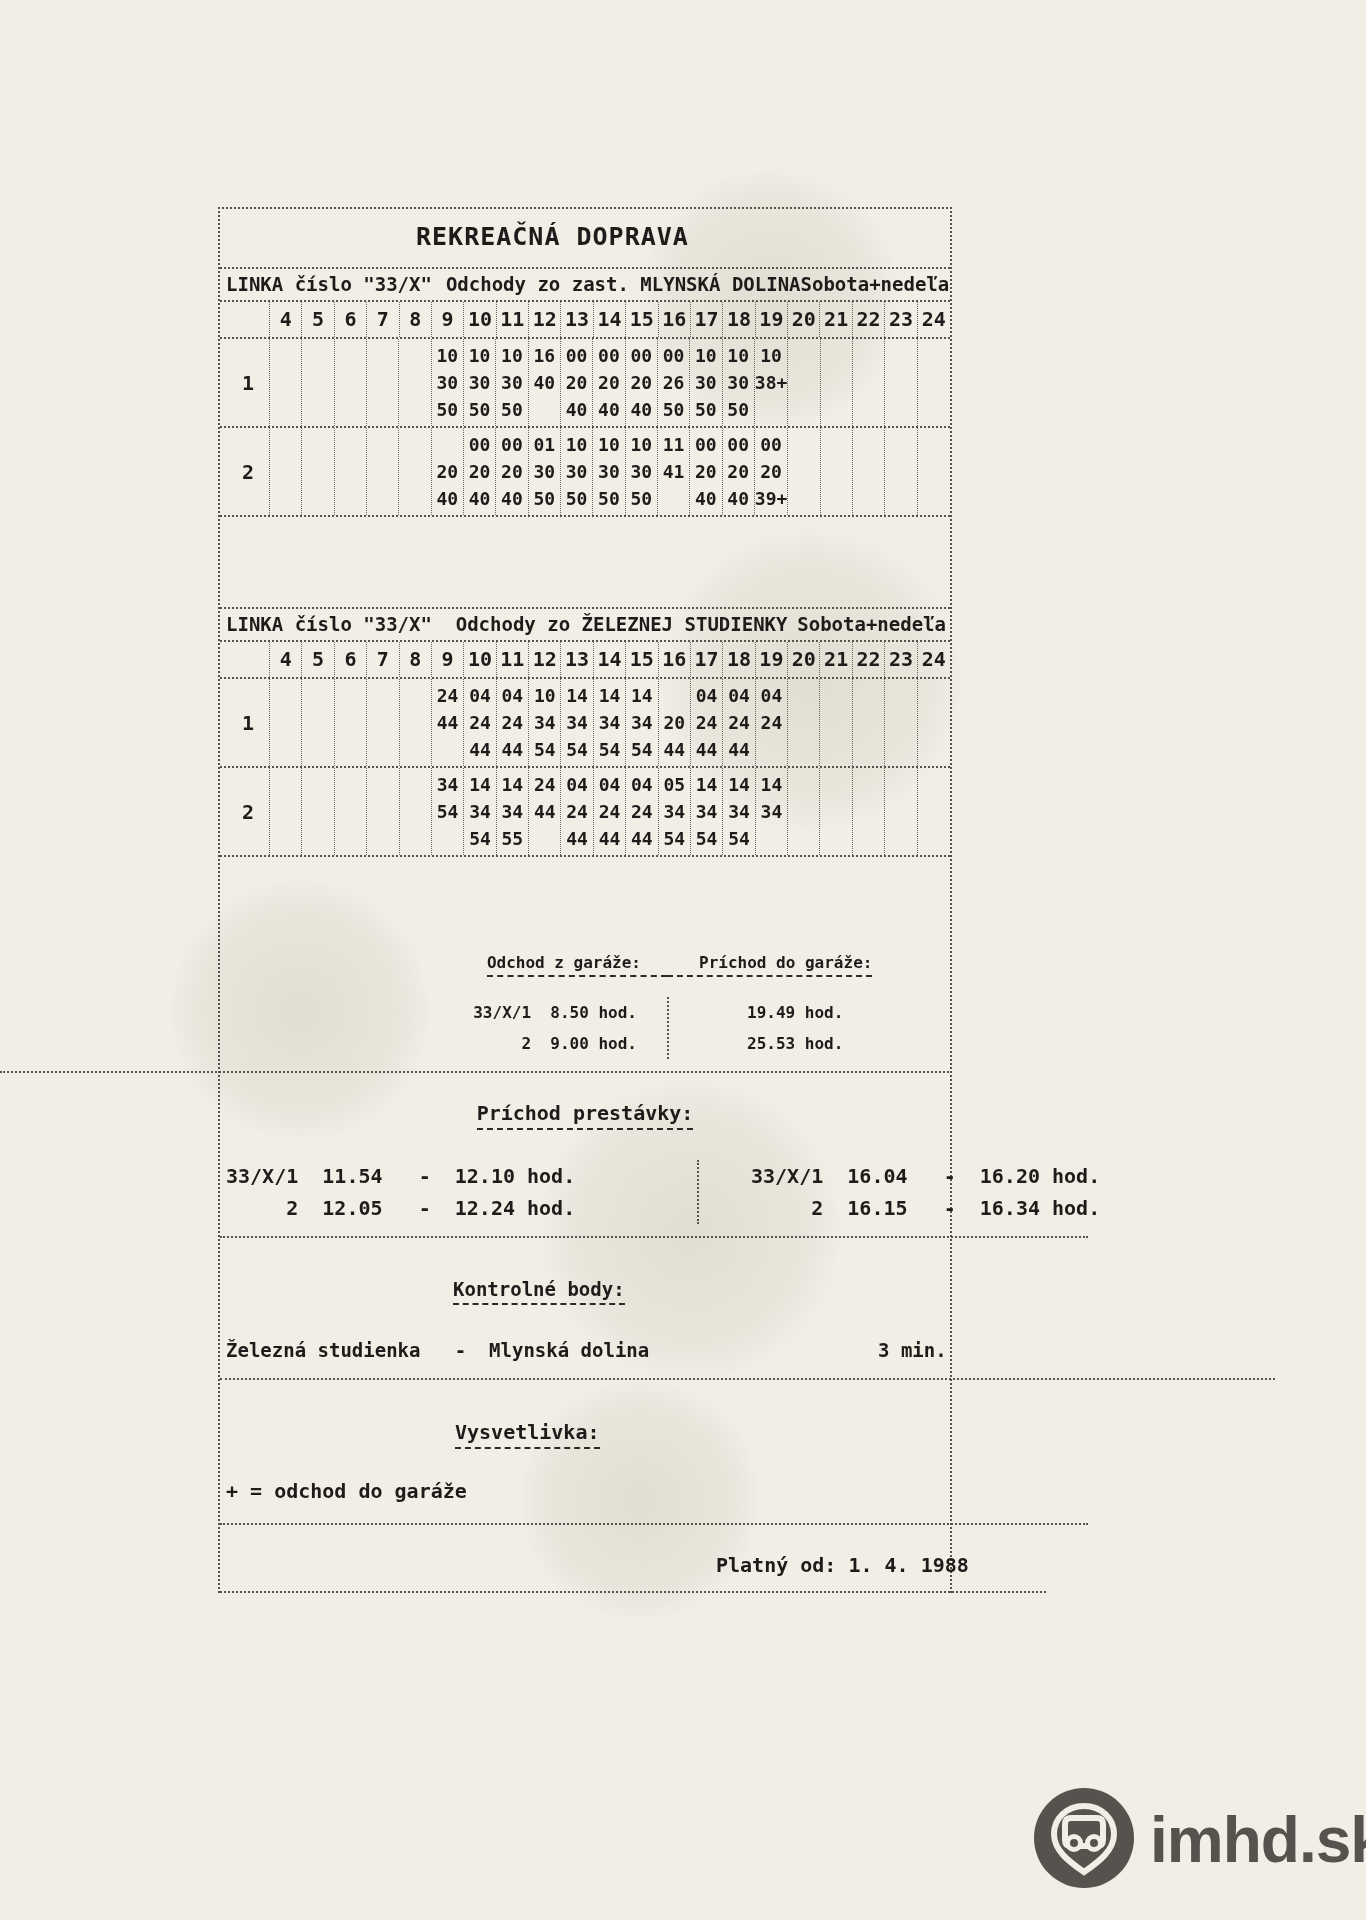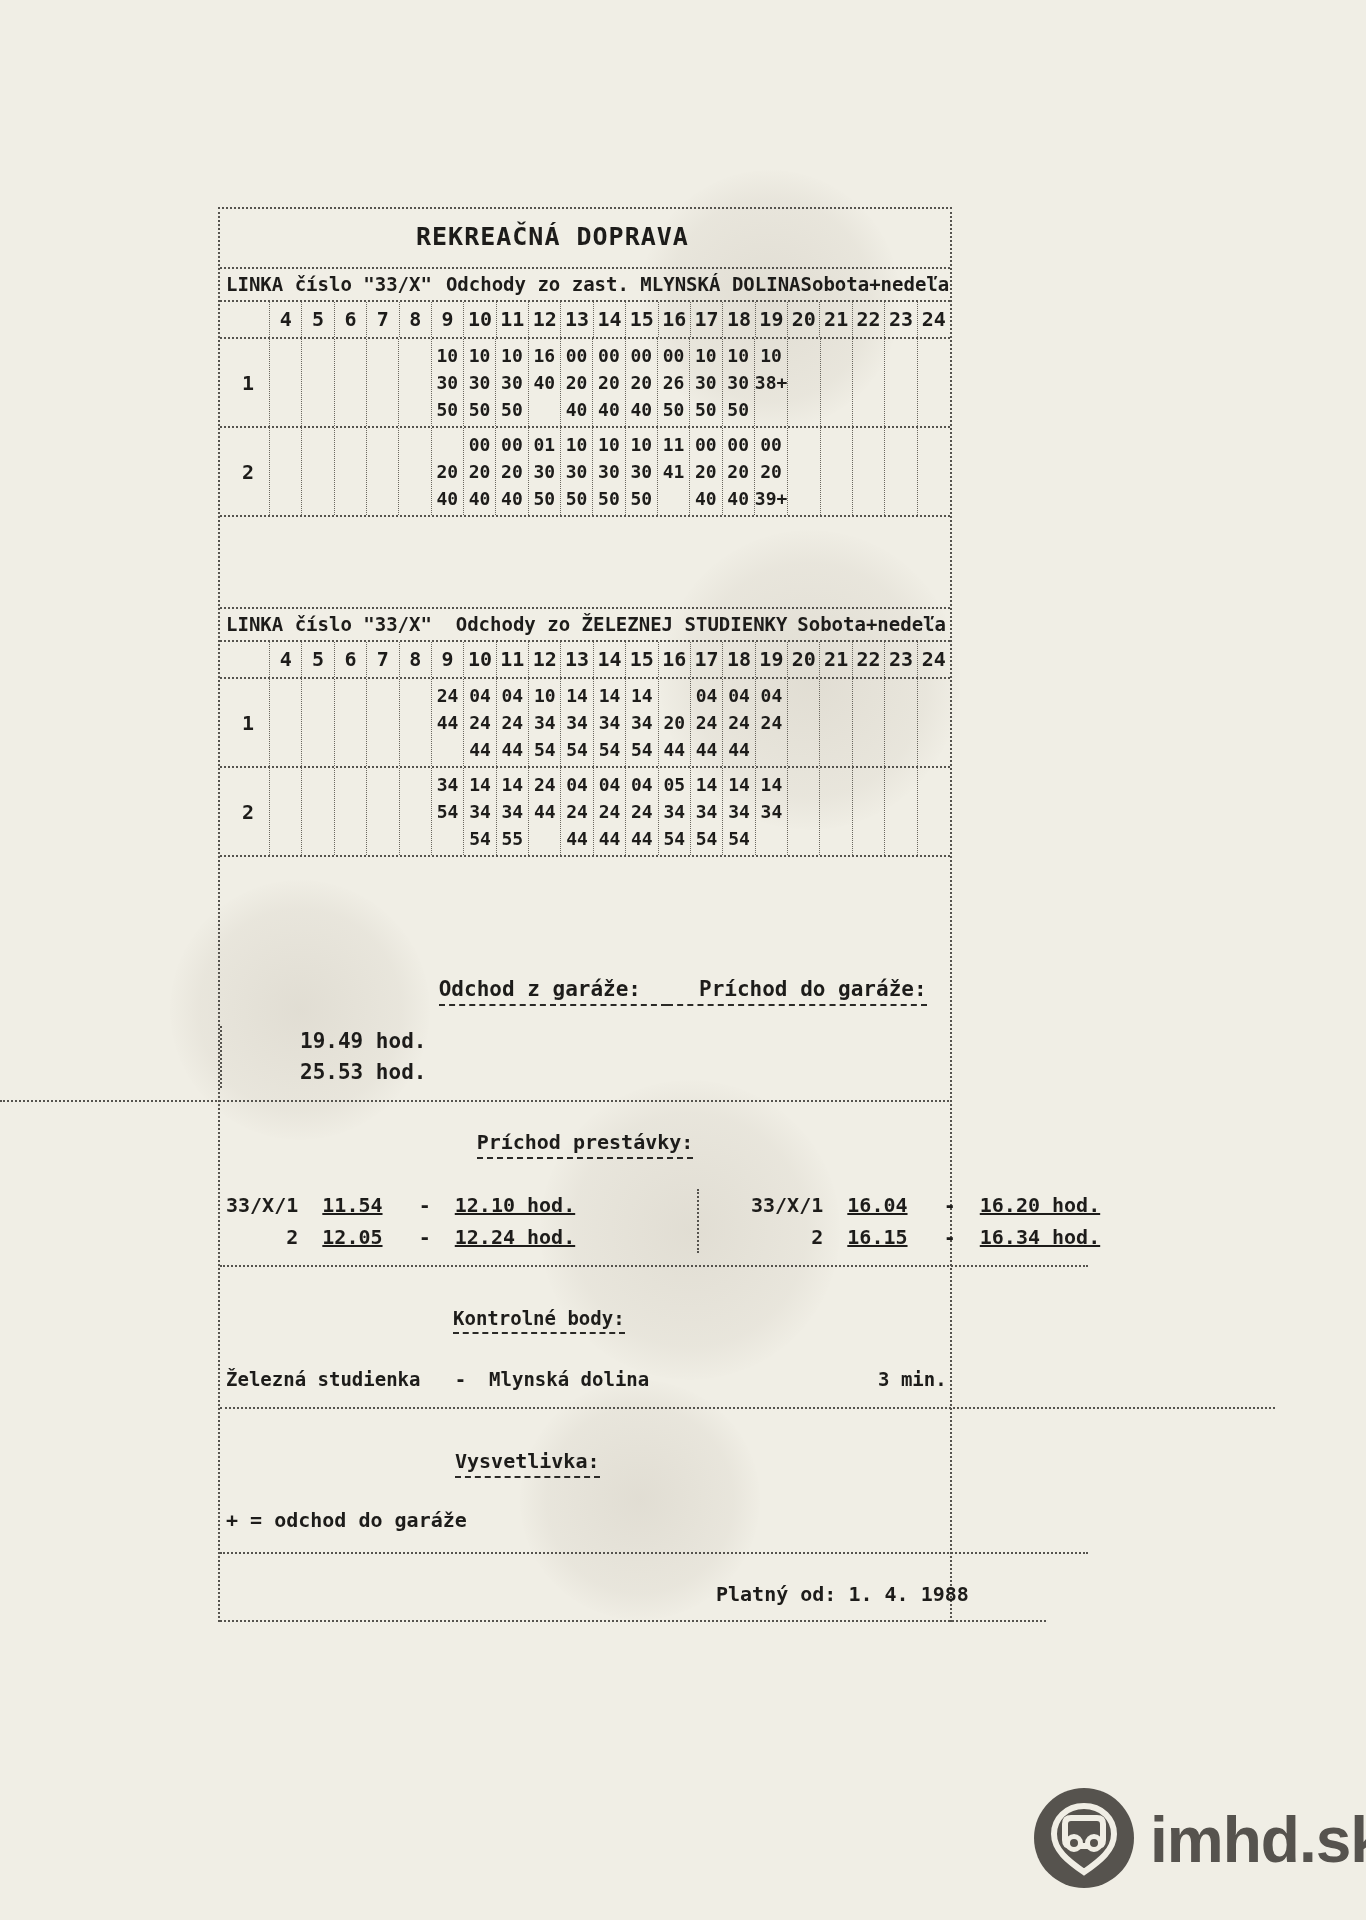--- a/index.html
+++ b/index.html
@@ -65,34 +65,34 @@
   }
   .tt-min {
     height:27px; line-height:27px; text-align:center;
     font-size:18px; font-weight:bold; white-space:nowrap;
   }
   
   .uline { border-bottom:2px dashed #2b2a27; padding-bottom:3px; }
   .veh { display:inline-block; width:6ch; text-align:right; }
   .dotsep { border-bottom:2px dotted #55534e; height:0; }
 
-  .garage { margin-top:120px; font-size:21px; font-weight:bold; }
+  .garage { margin-top:96px; font-size:16px; font-weight:bold; }
   .garage-heads { display:grid; grid-template-columns:447px 1fr; }
   .garage-heads .h1 { justify-self:end; padding-right:26px; }
   .garage-heads .h2 { justify-self:start; padding-left:32px; }
   .garage-body { display:grid; grid-template-columns:447px 1fr; margin-top:20px; }
   .garage-col.left { text-align:right; padding-right:30px; }
   .garage-col.right { border-left:2px dotted #55534e; padding-left:78px; }
   .garage-col div { line-height:31px; white-space:nowrap; }
   .garage-sep { margin-left:-220px; width:952px; margin-top:12px; }
 
   .breaks { margin-top:28px; font-size:20px; font-weight:bold; }
   .breaks-heading { width:max-content; margin:0 auto; padding-bottom:3px;
                     border-bottom:2px dashed #2b2a27; }
-  .breaks-body { display:grid; grid-template-columns:477px 1fr; width:872px; margin-top:30px;text-decoration:underline; }
+  .breaks-body { display:grid; grid-template-columns:477px 1fr; width:872px; margin-top:30px; }
   .breaks-col { white-space:nowrap; }
   .breaks-col.left { padding-left:6px; }
   .breaks-col.right { border-left:2px dotted #55534e; padding-left:52px; }
   .breaks-col div { line-height:32px; }
   .bdash { display:inline-block; margin:0 2ch 0 3ch; }
   .bfrom { margin-left:2ch; }
   .breaks-sep { width:868px; margin-top:12px; }
 
   .cpoints { margin-top:40px; font-size:19px; font-weight:bold; }
   .cp-heading { width:max-content; margin:0 auto 0 233px; padding-bottom:3px;
@@ -636,20 +636,24 @@
         </div>
       </div>
   </section>
 
   <section class="garage">
     <div class="garage-heads">
       <span class="h1 uline">Odchod z garáže:</span>
       <span class="h2 uline">Príchod do garáže:</span>
     </div>
     <div class="garage-body">
+      <div class="garage-col left">
+        <div><span class="veh">33/X/1</span>&nbsp;&nbsp;<span>8.50 hod.</span></div>
+        <div><span class="veh">2</span>&nbsp;&nbsp;<span>9.00 hod.</span></div>
+      </div>
       <div class="garage-col right">
         <div>19.49 hod.</div>
         <div>25.53 hod.</div>
       </div>
     </div>
     <div class="dotsep garage-sep"></div>
   </section>
 
   <section class="breaks">
     <div class="breaks-heading">Príchod prestávky:</div>

